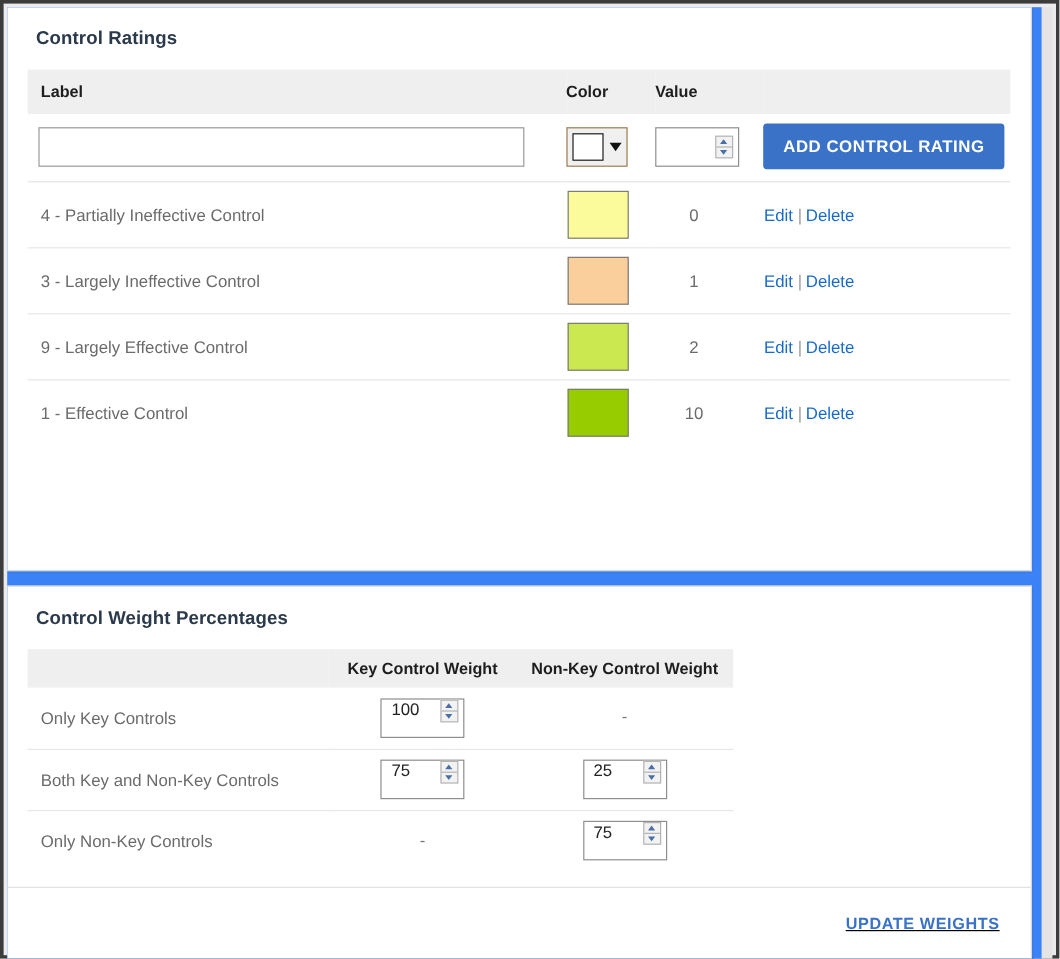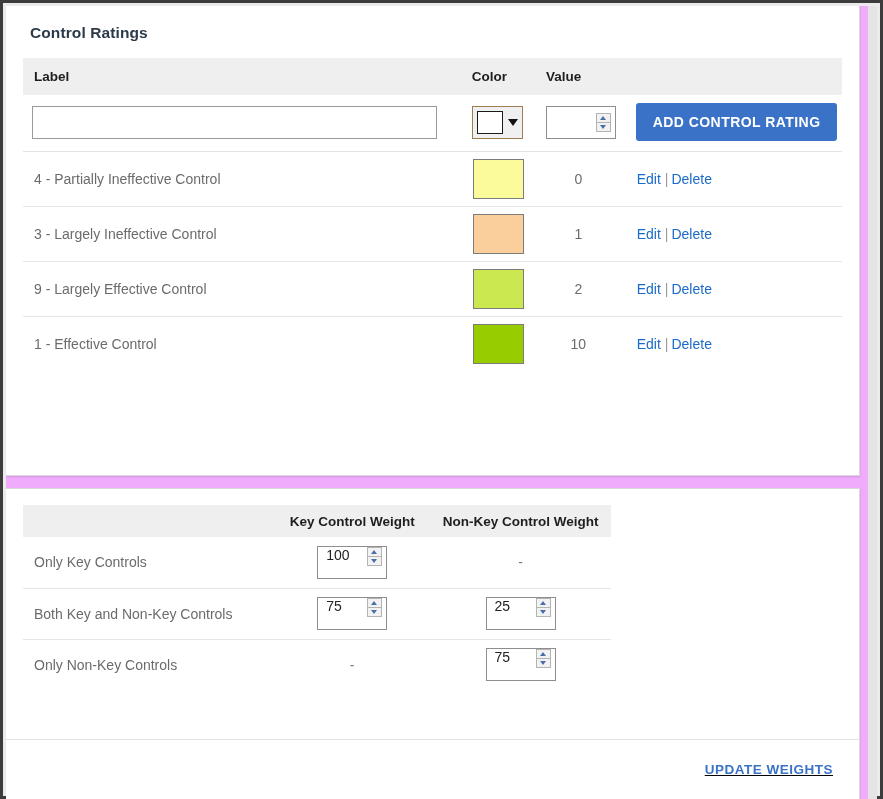--- a/index.html
+++ b/index.html
@@ -18,21 +18,21 @@
     background: #ebebeb;
     border: 3px solid #3c3c3c;
     padding: 0;
   }
 
   #page {
     position: absolute;
     left: 3px; top: 3px;
     width: 862px;   
     height: 793px;
-    background: #f0abfc;
+    background: #3b82f6;
     overflow: hidden;
   }
 
   
   #gutter {
     position: absolute;
     right: 3px; top: 3px;
     width: 15px; height: 793px;
     background: #e4e4e4;
     border-left: 1px solid #d0d0d0;
@@ -342,20 +342,21 @@
               <td class="cell-actions">
                 <a class="lnk">Edit</a><span class="pipe">|</span><a class="lnk">Delete</a>
               </td>
             </tr>
           </tbody>
         </table>
       </div>
     </div>
 
     <div class="card" id="card-weights">
+      <div class="card-title">Control Weight Percentages</div>
 
       <div id="weights-wrap">
         <table class="tbl" style="width:588px">
           <colgroup>
               <col class="w-th-blank">
               <col class="w-th-key">
               <col class="w-th-nonkey">
             </colgroup>
           <thead>
             <tr class="w-thead">

